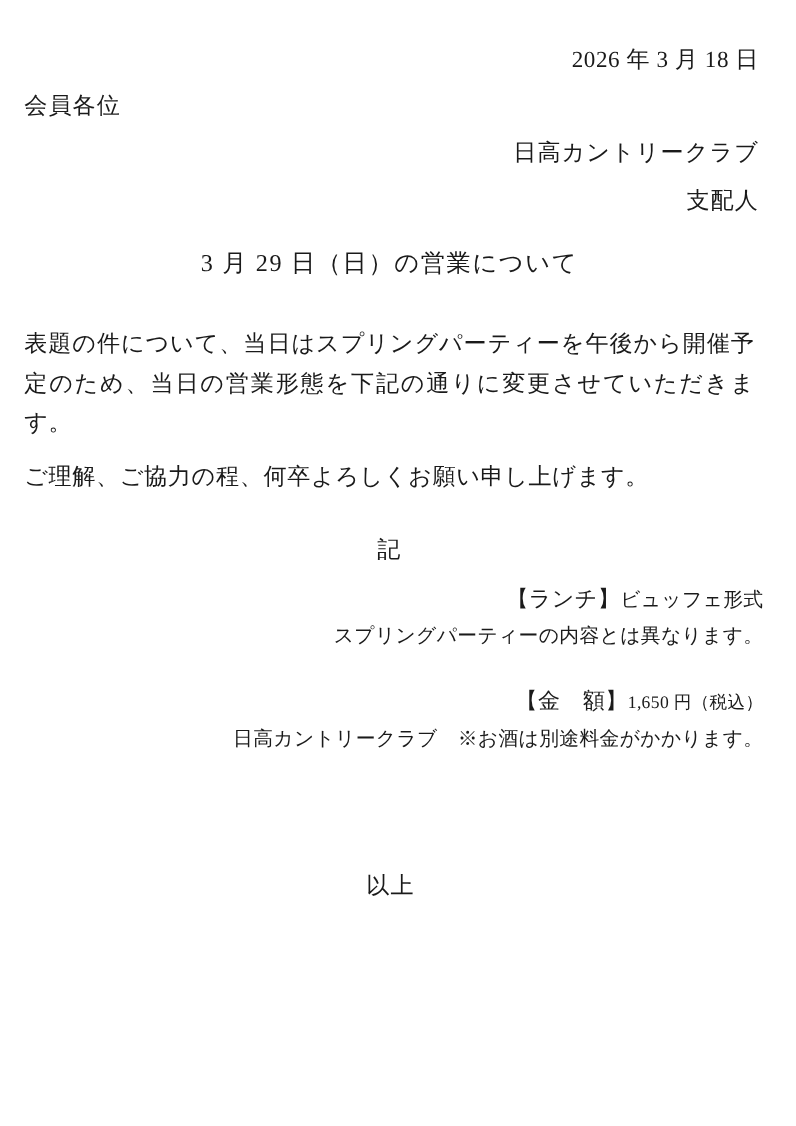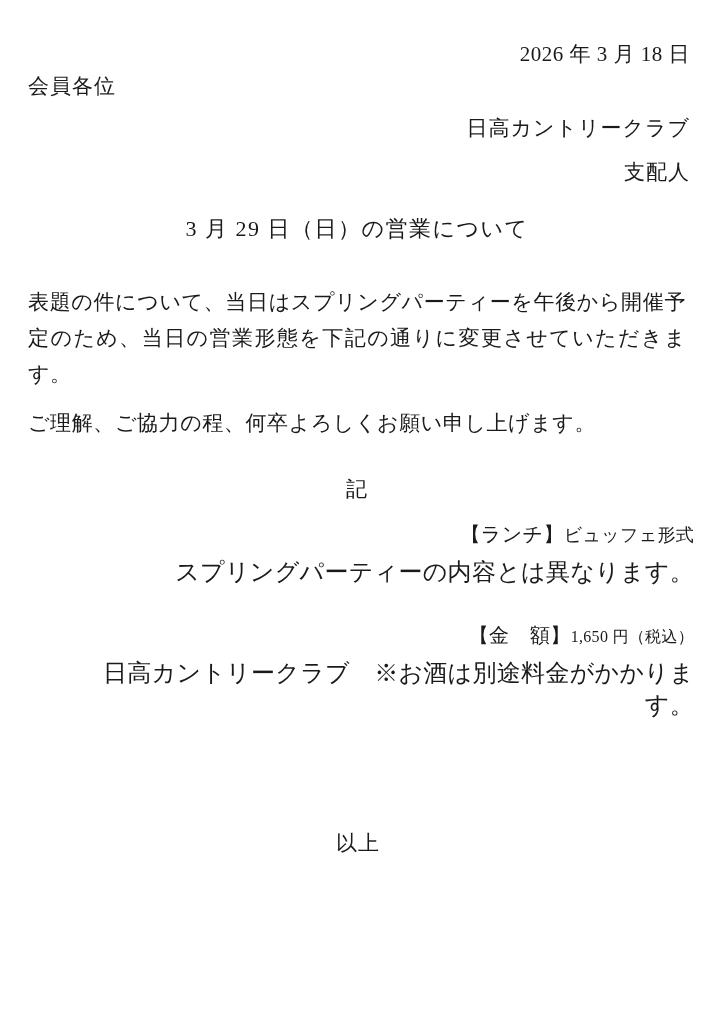--- a/index.html
+++ b/index.html
@@ -12,33 +12,33 @@
     height: 1024px;
     font-family: "Liberation Serif", "DejaVu Serif", serif;
     color: #1a1a1a;
     position: relative;
     overflow: hidden;
   }
   .page {
     box-sizing: border-box;
     width: 724px;
     height: 1024px;
-    padding: 34px 30px 30px 26px;
+    padding: 34px 30px 30px 20px;
     position: relative;
   }
   .date-line {
     text-align: right;
     font-size: 21px;
     letter-spacing: 0.5px;
     margin-top: 6px;
     margin-right: 4px;
   }
   .addressee {
     font-size: 21px;
-    margin-top: 4px;
+    margin-top: 14px;
     margin-left: 2px;
     letter-spacing: 1px;
   }
   .sender-block {
     text-align: right;
     margin-top: 14px;
     margin-right: 4px;
   }
   .sender-org {
     font-size: 21px;
@@ -92,21 +92,21 @@
   }
   .item-head .lead {
     font-size: 18px;
     letter-spacing: 0.3px;
   }
   .item-head .amount {
     font-size: 16px;
     letter-spacing: 0.3px;
   }
   .item-sub {
-    font-size: 24px;
+    font-size: 18px;
     letter-spacing: 0.3px;
     margin-top: 8px;
     margin-left: 68px;
   }
   .item-gap {
     margin-top: 34px;
   }
   .closing {
     text-align: center;
     font-size: 21px;

